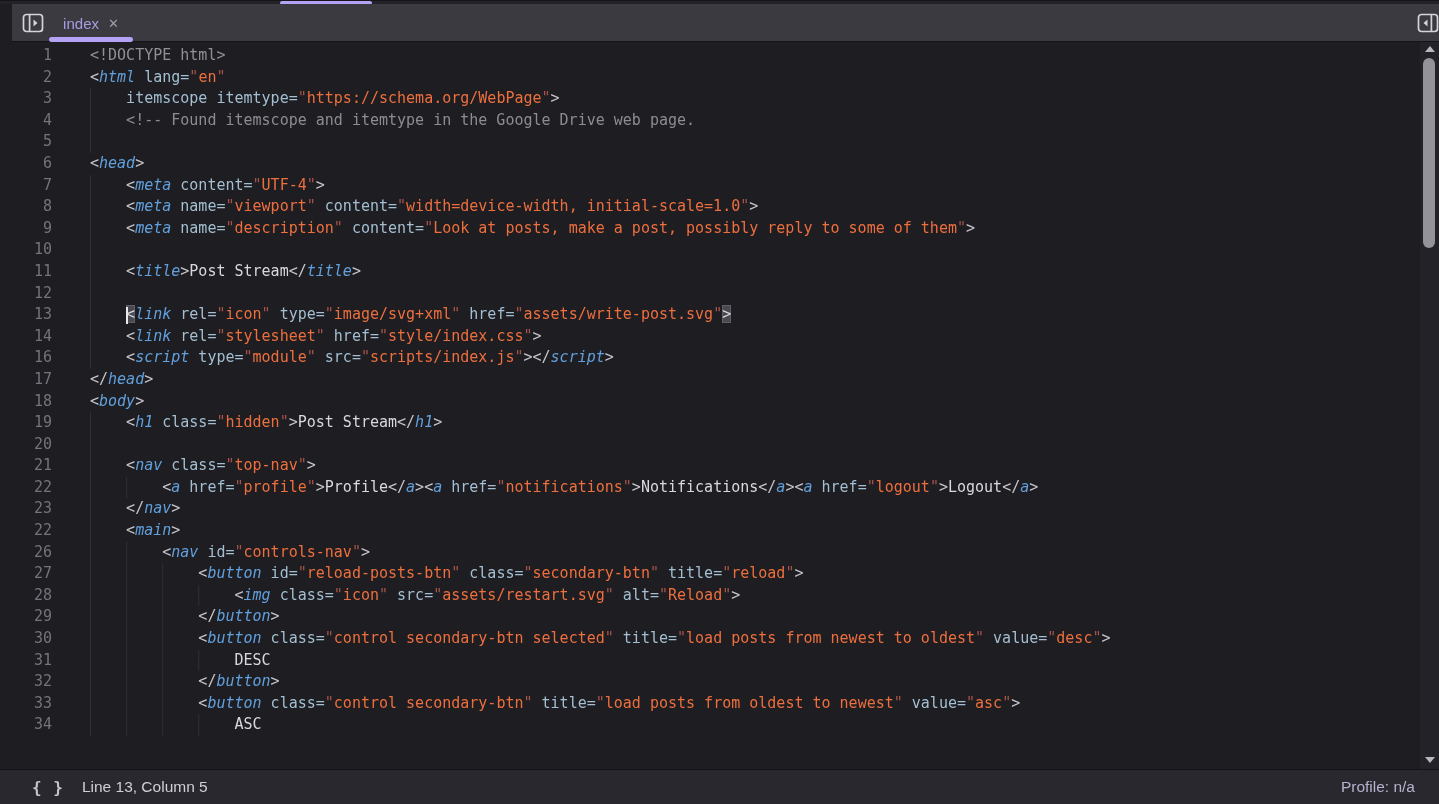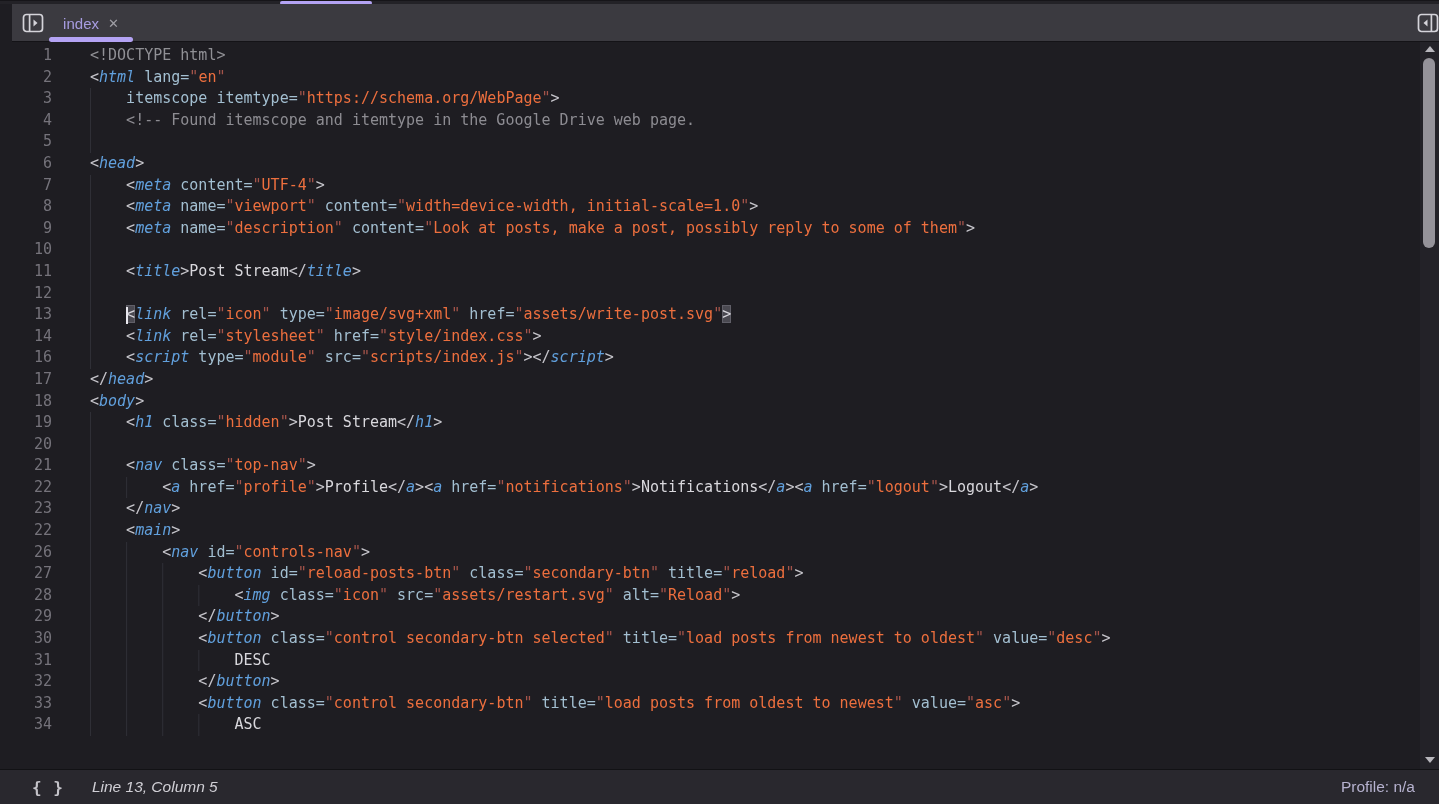--- a/index.html
+++ b/index.html
@@ -49,21 +49,21 @@
   .arr{position:absolute;left:50%;transform:translateX(-50%);width:0;height:0;
     border-left:5px solid transparent;border-right:5px solid transparent;}
   .arr-up{top:4px;border-bottom:6px solid var(--scroll_arrow);}
   .arr-down{bottom:6px;border-top:6px solid var(--scroll_arrow);}
 
   
   .statusbar{position:absolute;left:0;bottom:0;width:100%;height:35px;background:var(--statusbar_bg);
     border-top:1px solid #121215;box-sizing:border-box;display:flex;align-items:center;}
   .braces{margin-left:32px;color:#c4c3c9;font-family:"DejaVu Sans Mono",monospace;
     font-weight:bold;font-size:16px;letter-spacing:1px;cursor:pointer;}
-  .pos{margin-left:28px;color:var(--status_text);font-size:15.5px;cursor:pointer;font-style:italic;}
+  .pos{margin-left:18px;color:var(--status_text);font-size:15.5px;cursor:pointer;}
   .coverage{margin-left:auto;margin-right:24px;color:var(--coverage_text);font-size:15.5px;}
   svg{display:block;}
 </style>
 </head>
 <body>
 
 <div class="window">
 
   <div class="topstrip">
     <div class="progress"></div>

